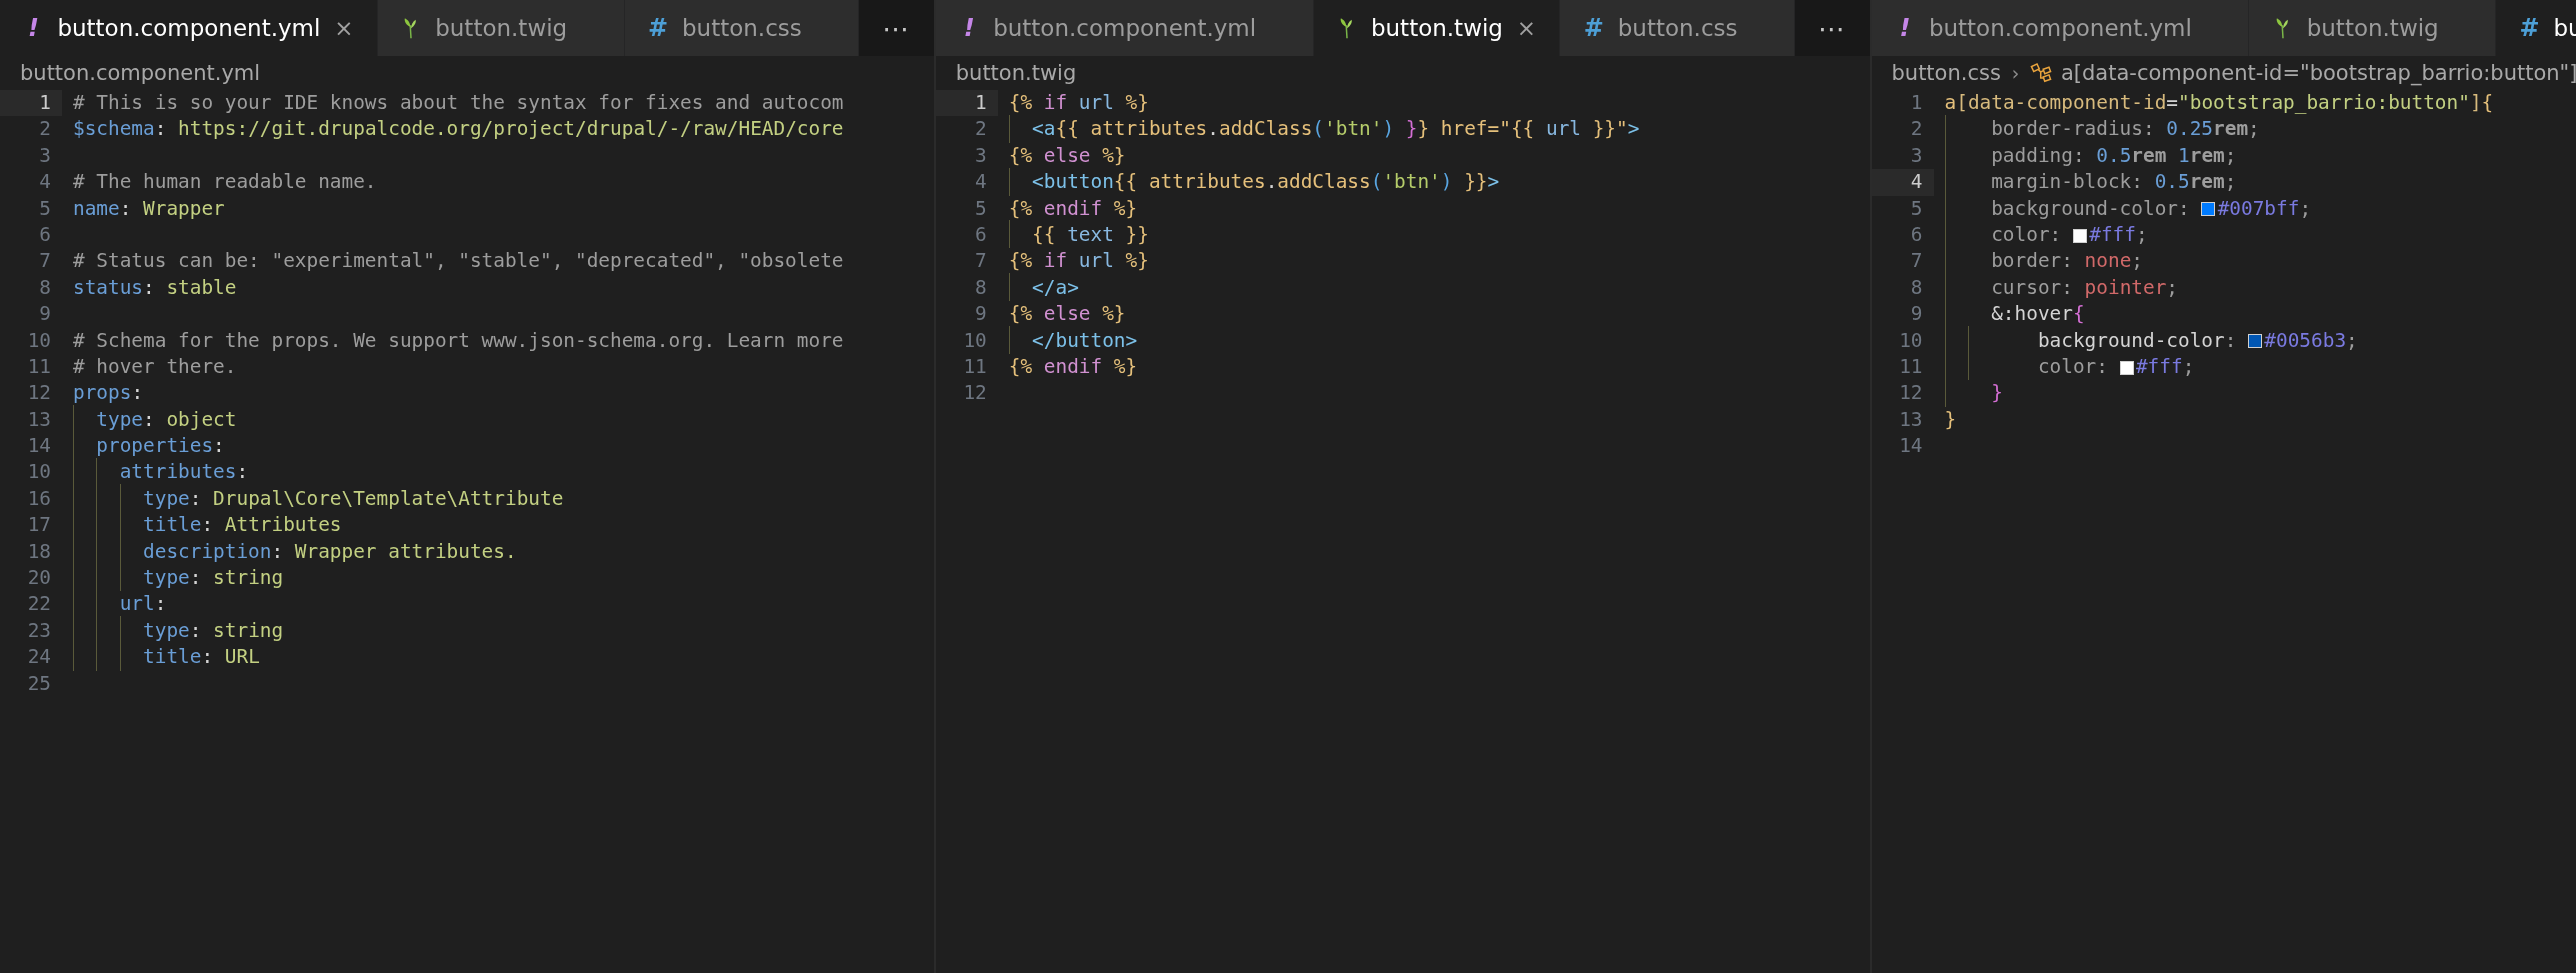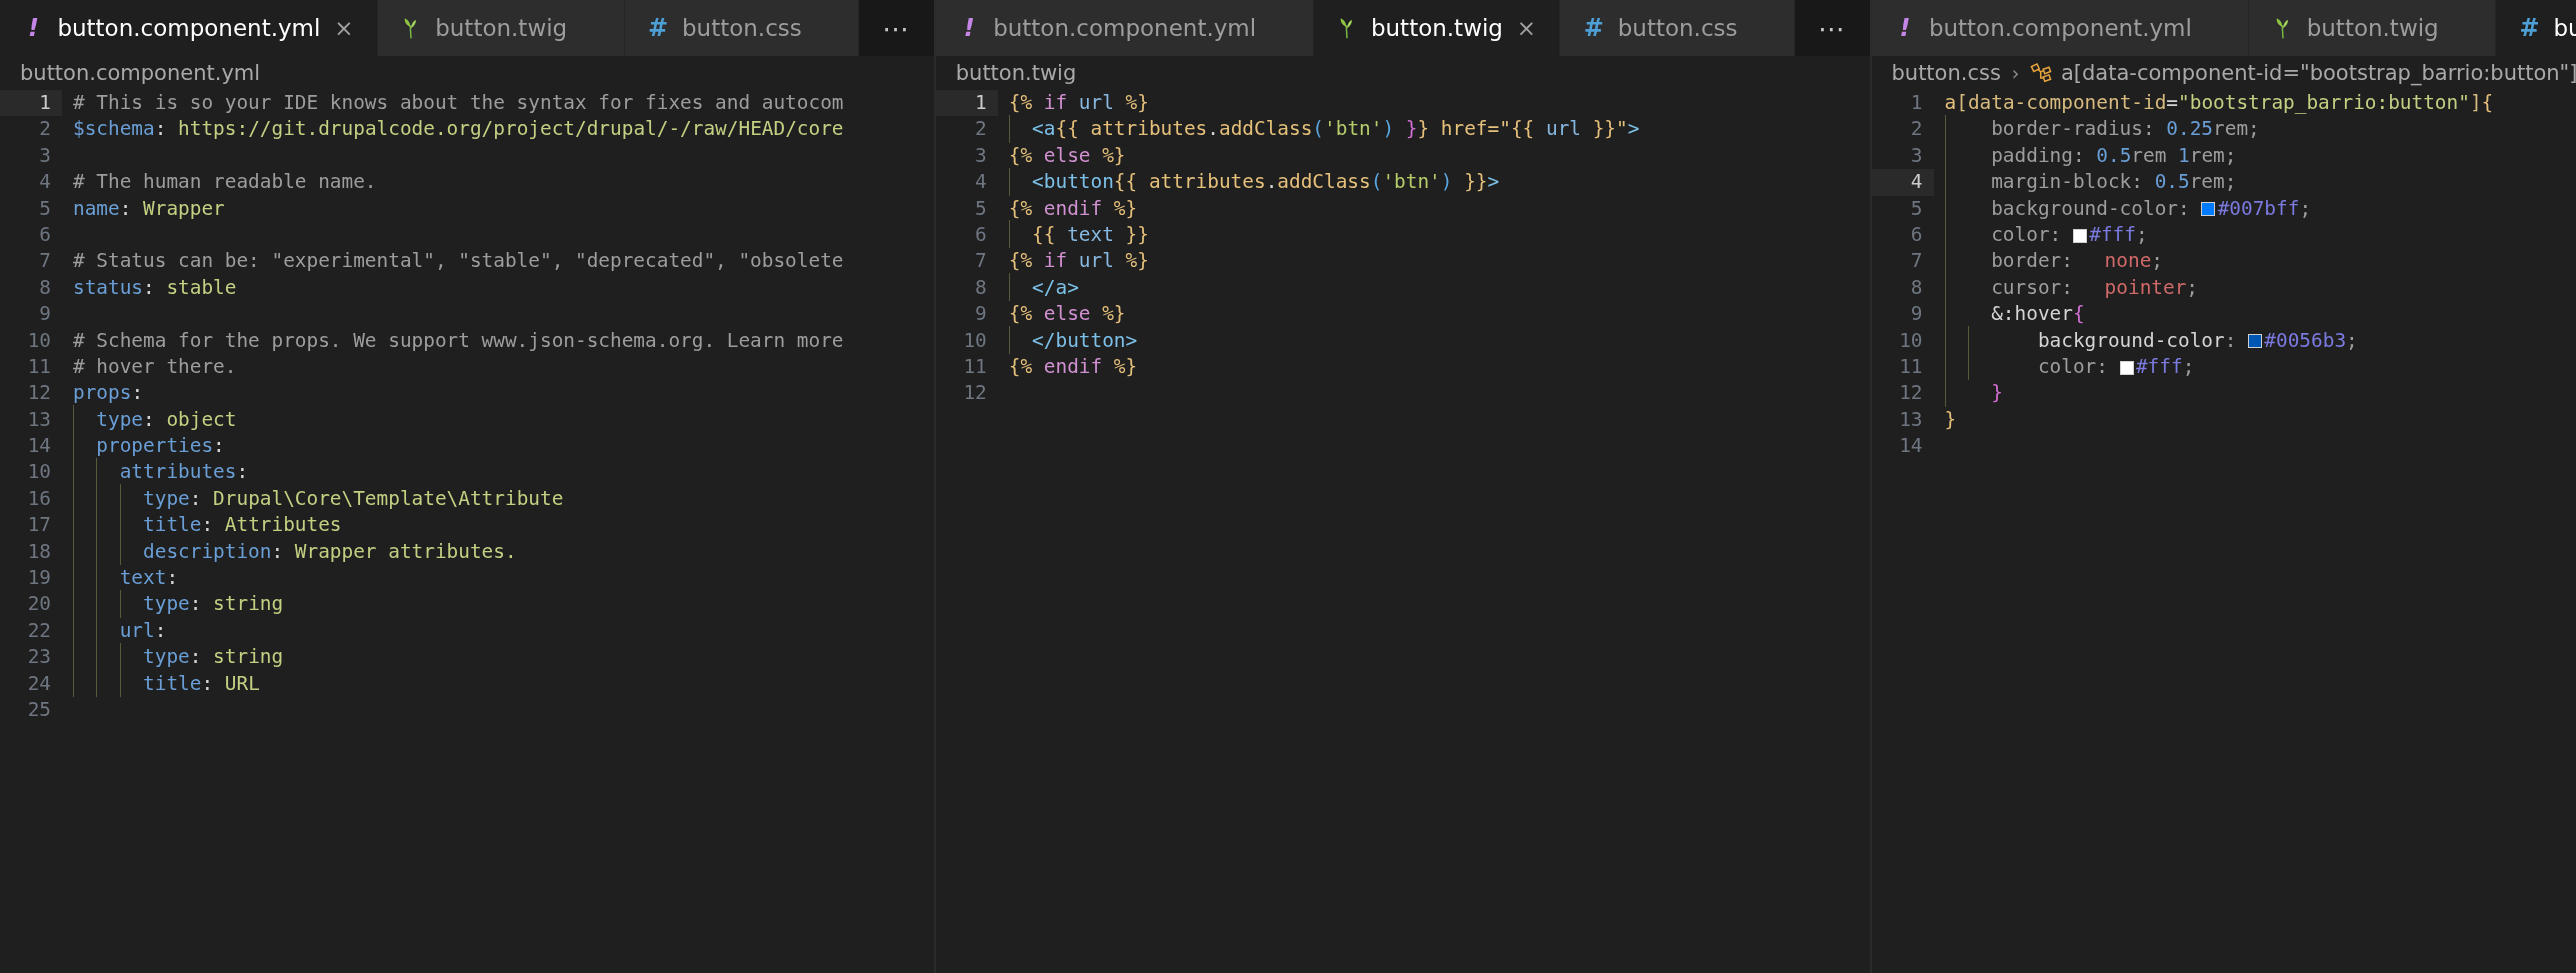--- a/index.html
+++ b/index.html
@@ -125,23 +125,23 @@
   
   .s-sel     { color: #e5c07b; }
   .s-brack   { color: #d7ba7d; }
   .s-attrname{ color: #d7ba7d; }
   .s-eq      { color: #d4d4d4; }
   .s-attrval { color: #c3d082; }
   .s-brace   { color: #e5c07b; }
   .s-brace2  { color: #d46fd4; }
   .s-prop    { color: #9d9d9d; }
   .s-num     { color: #6a9ed6; }
-  .s-unit    { color: #9d9d9d; }
+  .s-unit    { color: #9d9d9d; font-weight: bold; }
   .s-hex     { color: #7a7ae0; }
-  .s-kwred   { color: #d16969; margin-left: 20px; }
+  .s-kwred   { color: #d16969; }
   .swatch {
     display: inline-block; width: 14px; height: 14px;
     vertical-align: -1.6px; margin-right: 2.3px;
     border: 0.8px solid #d0d0d0;
   }
   .ind-guide {
     position: absolute; width: 0.8px; top: -1.6px; height: 28px;
     background: #5a5a3a;
   }
 </style>
@@ -191,21 +191,20 @@
           <div class="line"><span class="gutter">9</span><span class="ltext"></span></div>
           <div class="line"><span class="gutter">10</span><span class="ltext"><span class="c-comment"># Schema for the props. We support www.json-schema.org. Learn more</span></span></div>
           <div class="line"><span class="gutter">11</span><span class="ltext"><span class="c-comment"># hover there.</span></span></div>
           <div class="line"><span class="gutter">12</span><span class="ltext"><span class="c-key">props</span><span class="c-punct">:</span></span></div>
           <div class="line"><span class="gutter">13</span><span class="ltext"><span class="ind-guide" style="left:11px"></span><span class="c-key">  type</span><span class="c-punct">: </span><span class="c-str">object</span></span></div>
           <div class="line"><span class="gutter">14</span><span class="ltext"><span class="ind-guide" style="left:11px"></span><span class="c-key">  properties</span><span class="c-punct">:</span></span></div>
           <div class="line"><span class="gutter">10</span><span class="ltext"><span class="ind-guide" style="left:11px"></span><span class="ind-guide" style="left:34px"></span><span class="c-key">    attributes</span><span class="c-punct">:</span></span></div>
           <div class="line"><span class="gutter">16</span><span class="ltext"><span class="ind-guide" style="left:11px"></span><span class="ind-guide" style="left:34px"></span><span class="ind-guide" style="left:58px"></span><span class="c-key">      type</span><span class="c-punct">: </span><span class="c-str">Drupal\Core\Template\Attribute</span></span></div>
           <div class="line"><span class="gutter">17</span><span class="ltext"><span class="ind-guide" style="left:11px"></span><span class="ind-guide" style="left:34px"></span><span class="ind-guide" style="left:58px"></span><span class="c-key">      title</span><span class="c-punct">: </span><span class="c-str">Attributes</span></span></div>
           <div class="line"><span class="gutter">18</span><span class="ltext"><span class="ind-guide" style="left:11px"></span><span class="ind-guide" style="left:34px"></span><span class="ind-guide" style="left:58px"></span><span class="c-key">      description</span><span class="c-punct">: </span><span class="c-str">Wrapper attributes.</span></span></div>
-          <div class="line"><span class="gutter">19</span><span class="ltext"><span class="ind-guide" style="left:11px"></span><span class="ind-guide" style="left:34px"></span><span class="c-key">    text</span><span class="c-punct">:</span></span></div>
           <div class="line"><span class="gutter">20</span><span class="ltext"><span class="ind-guide" style="left:11px"></span><span class="ind-guide" style="left:34px"></span><span class="ind-guide" style="left:58px"></span><span class="c-key">      type</span><span class="c-punct">: </span><span class="c-str">string</span></span></div>
           <div class="line"><span class="gutter">22</span><span class="ltext"><span class="ind-guide" style="left:11px"></span><span class="ind-guide" style="left:34px"></span><span class="c-key">    url</span><span class="c-punct">:</span></span></div>
           <div class="line"><span class="gutter">23</span><span class="ltext"><span class="ind-guide" style="left:11px"></span><span class="ind-guide" style="left:34px"></span><span class="ind-guide" style="left:58px"></span><span class="c-key">      type</span><span class="c-punct">: </span><span class="c-str">string</span></span></div>
           <div class="line"><span class="gutter">24</span><span class="ltext"><span class="ind-guide" style="left:11px"></span><span class="ind-guide" style="left:34px"></span><span class="ind-guide" style="left:58px"></span><span class="c-key">      title</span><span class="c-punct">: </span><span class="c-str">URL</span></span></div>
           <div class="line"><span class="gutter">25</span><span class="ltext"></span></div>
         </div>
       </div>
     </div>
     <div class="pane-sep"></div>
     <div class="pane">

